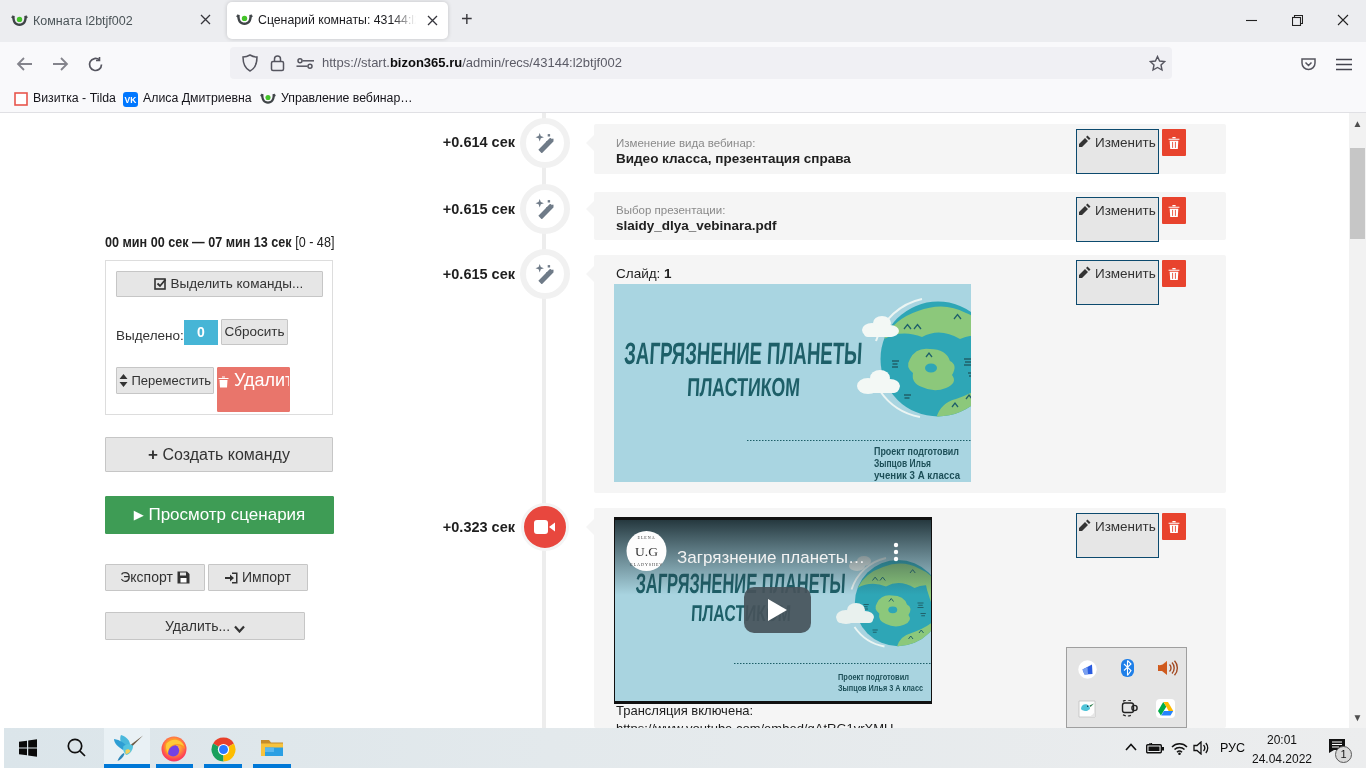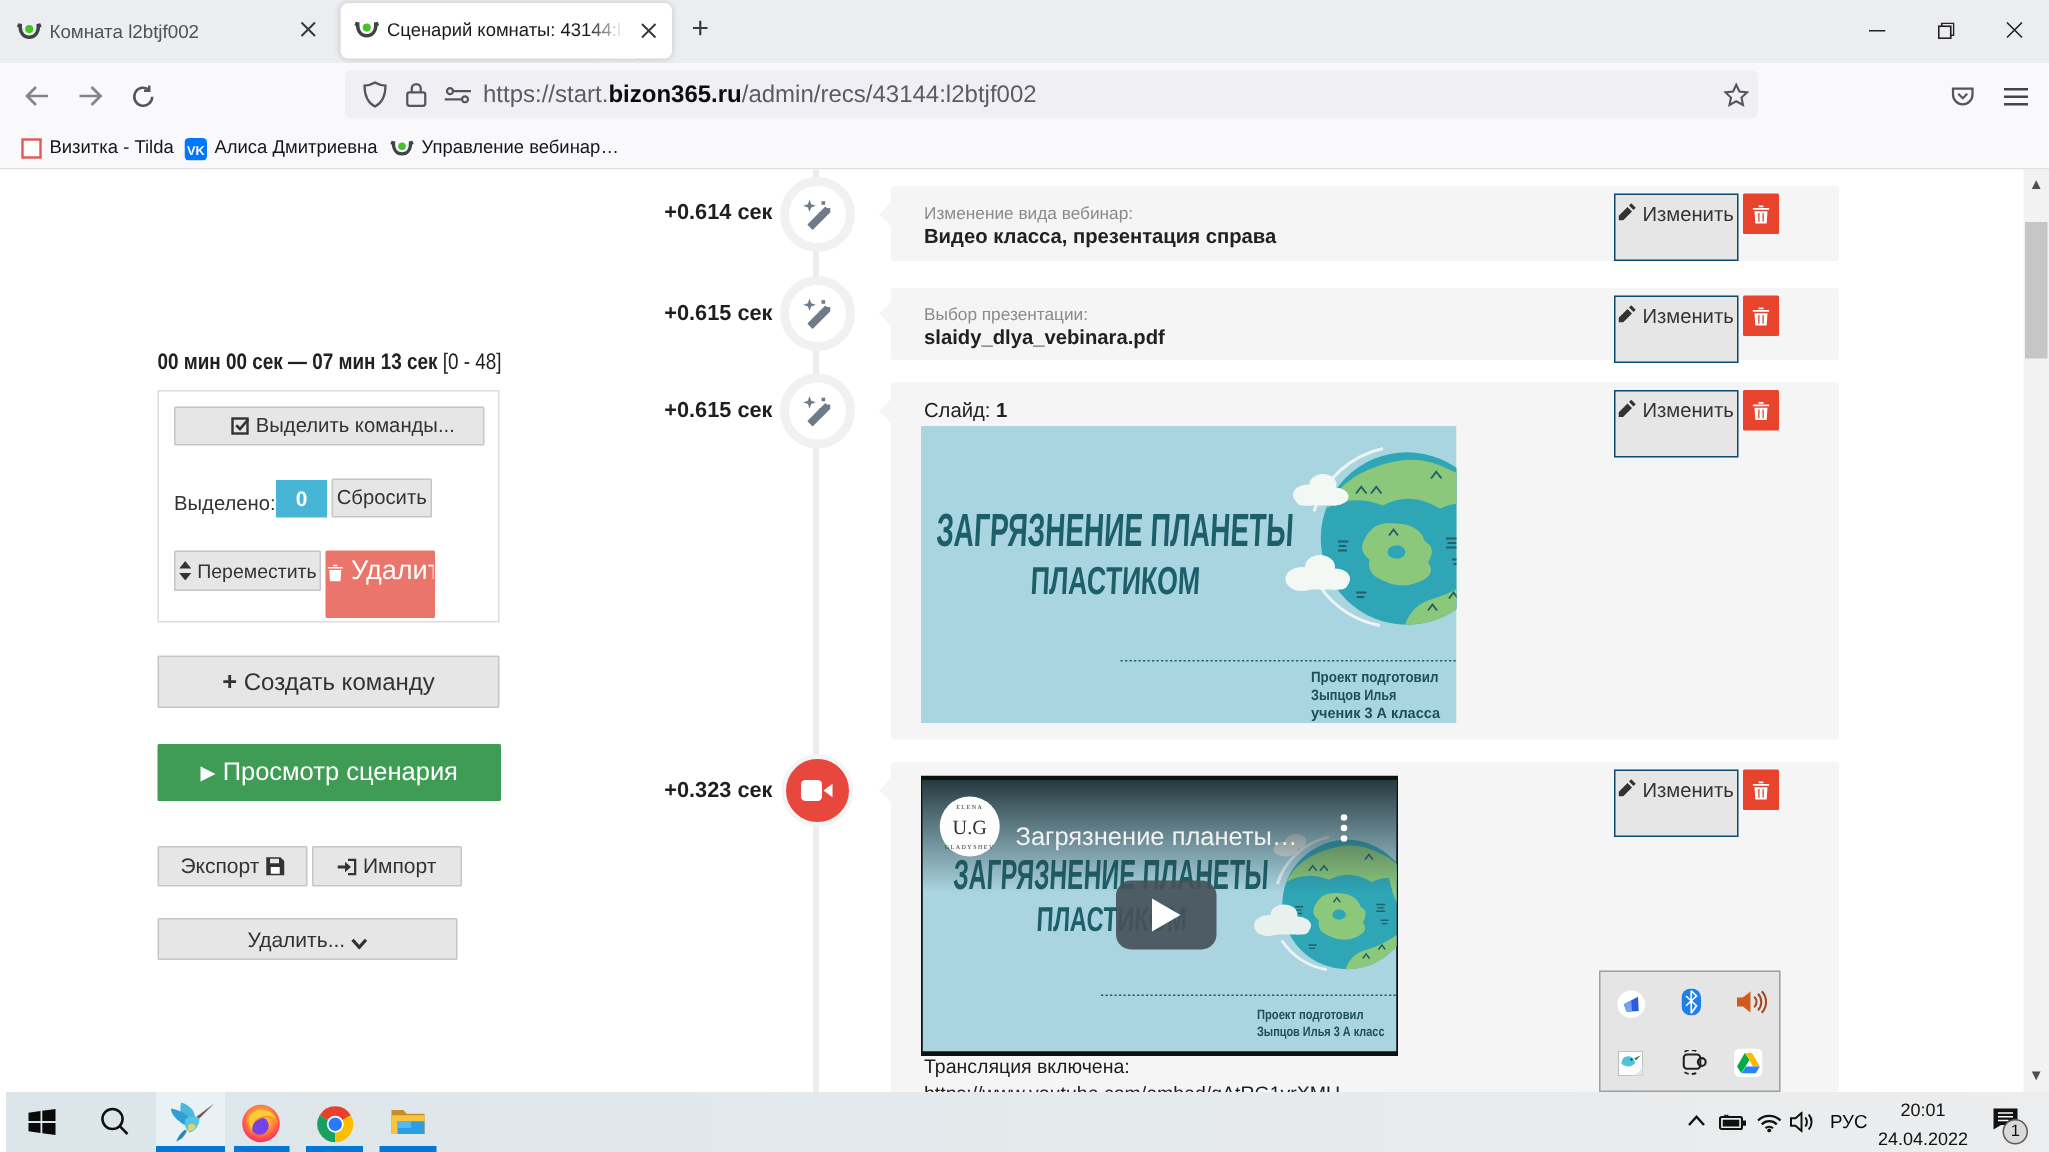--- a/index.html
+++ b/index.html
@@ -13,21 +13,21 @@
 #tab1 .t { position:absolute; left:33px; top:14px; font-size:12.5px; color:#4b5458; }
 #tab2 { position:absolute; left:227px; top:2px; width:221px; height:37px; background:#fff; border-radius:5px; box-shadow:0 0 4px rgba(0,0,0,.18); }
 #tab2 .t { position:absolute; left:31px; top:11px; width:163px; font-size:12.3px; color:#1b1b1f; white-space:nowrap; overflow:hidden; }
 #tab2 .fade { position:absolute; right:24px; top:0; width:32px; height:37px; background:linear-gradient(90deg, rgba(255,255,255,0), #fff 75%); }
 #newtab { position:absolute; left:461px; top:8px; font-size:20px; font-weight:400; color:#3a3a3e; }
 #wctrl { position:absolute; right:0; top:0; height:44px; }
 #wctrl span { display:inline-block; width:46px; text-align:center; color:#222; font-size:13px; line-height:44px; }
 
 #toolbar { position:absolute; left:0; top:42px; width:1366px; height:45px; background:#f9f9fb; }
 #urlbar { position:absolute; left:230px; top:5px; width:942px; height:32px; background:#f0f0f4; border-radius:4px; }
-.urltext { position:absolute; left:92px; top:7.5px; font-size:16px; color:#5b5b66; white-space:nowrap; }
+.urltext { position:absolute; left:92px; top:7.5px; font-size:13px; color:#5b5b66; white-space:nowrap; }
 .urltext b { color:#0c0c0d; font-weight:700; }
 
 #bookmarks { position:absolute; left:0; top:87px; width:1366px; height:26px; background:#f9f9fb; border-bottom:1px solid #e0e0e4;padding-left:35px; }
 .bm { position:absolute; top:4px; height:18px; font-size:12.3px; color:#15141a; }
 
 
 #content { position:absolute; left:0; top:113px; width:1349px; height:615px; background:#fff; overflow:hidden; }
 
 
 .hdrtime { position:absolute; left:105px; top:120px; width:340px; font-size:15px; color:#212121; white-space:nowrap; transform:scaleX(0.84); transform-origin:0 0; }

